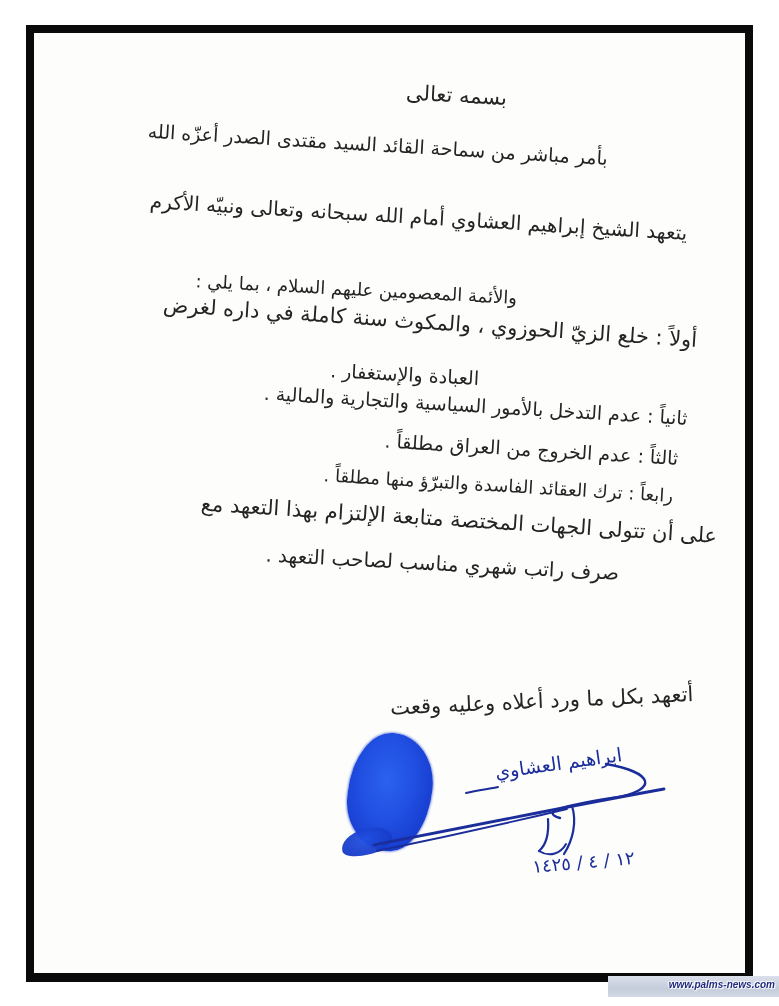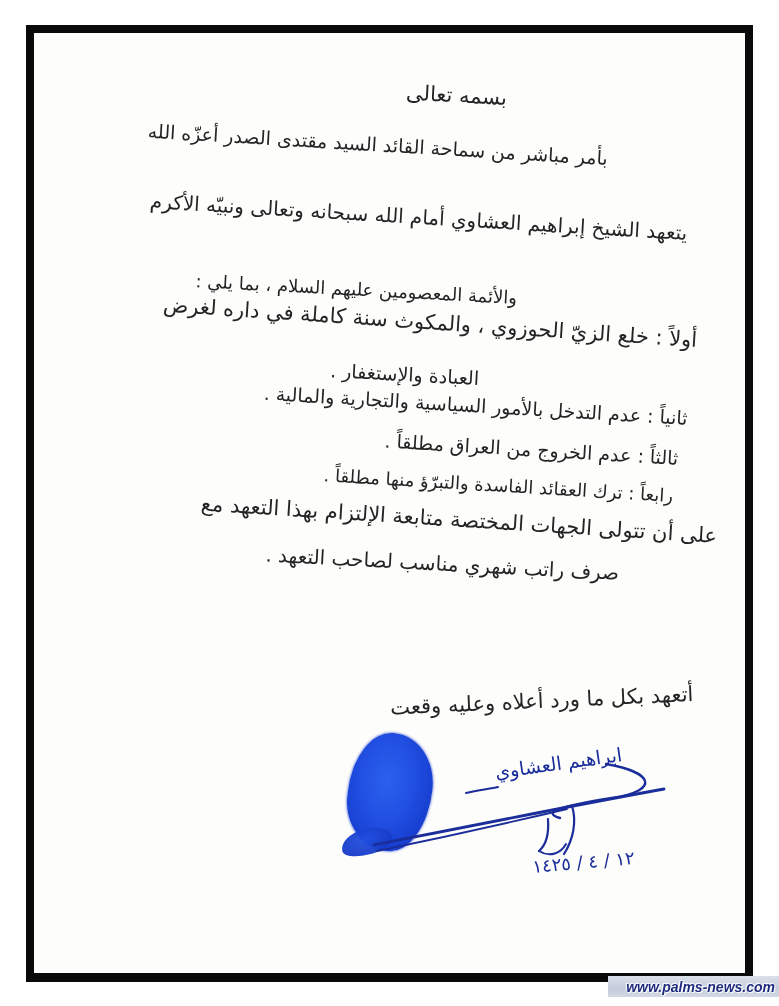--- a/index.html
+++ b/index.html
@@ -34,21 +34,21 @@
       background:radial-gradient(ellipse at 45% 40%,#2b61ee 0%,#2150e2 40%,#1840d2 70%,#112fb4 100%);
       box-shadow:0 0 2px 1px rgba(26,58,200,.45);}
   .thumbprint::after{content:"";position:absolute;left:-2px;bottom:-6px;width:52px;height:26px;
       background:radial-gradient(ellipse at 50% 40%,#2150e2 0%,#1538c4 80%);
       border-radius:50% 50% 45% 55%/60% 55% 45% 40%;transform:rotate(-22deg);opacity:.95;}
   .sig-svg{position:absolute;left:0;top:0;pointer-events:none;}
   
   .wm-strip{position:absolute;right:0;top:976px;width:171px;height:21px;
       background:linear-gradient(180deg,#dbe0ea 0%,#c4ccdb 60%,#d3d9e4 100%);}
   .wm-text{position:absolute;right:4px;top:979px;font-family:"Liberation Sans",sans-serif;
-      font-size:14px;font-weight:bold;font-style:italic;color:#1f2b7e;direction:ltr;
+      font-size:10px;font-weight:bold;font-style:italic;color:#1f2b7e;direction:ltr;
       text-shadow:0 0 2px #fff,0 0 2px #fff,1px 1px 1px #fff,-1px -1px 1px #fff;}
 </style>
 </head>
 <body>
 
 <div class="page">
 
   <div class="frame"></div>
 
   <div class="textlayer">

